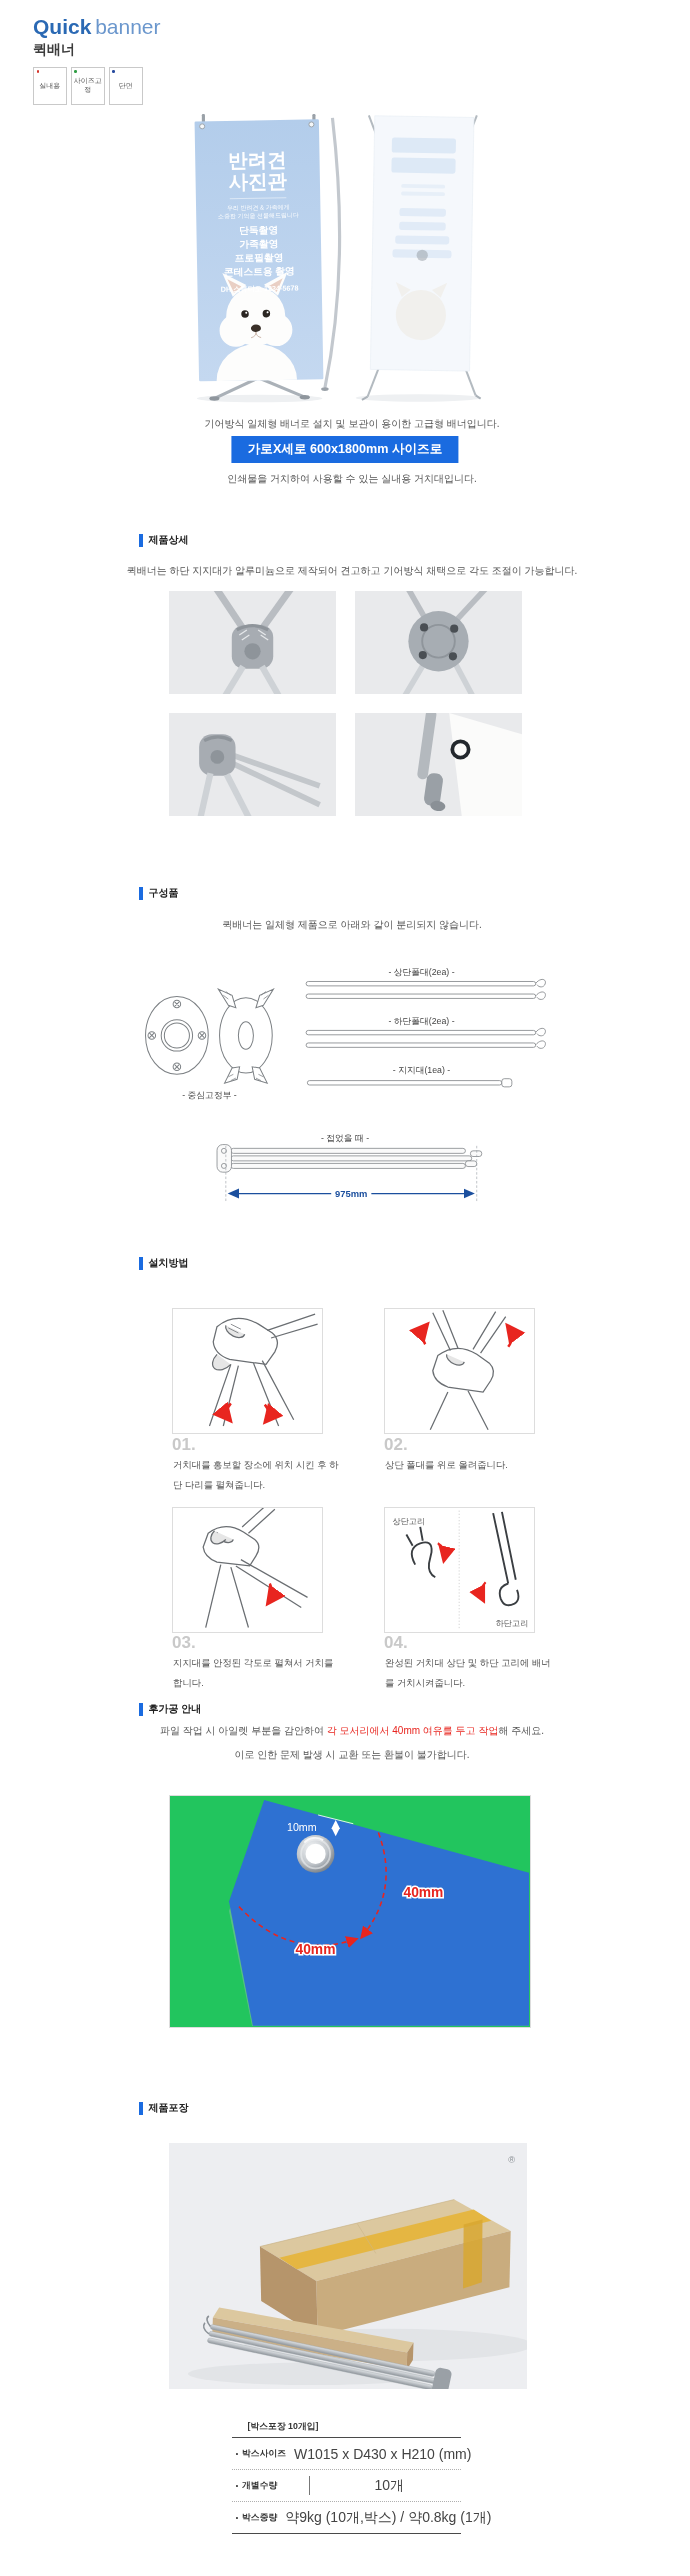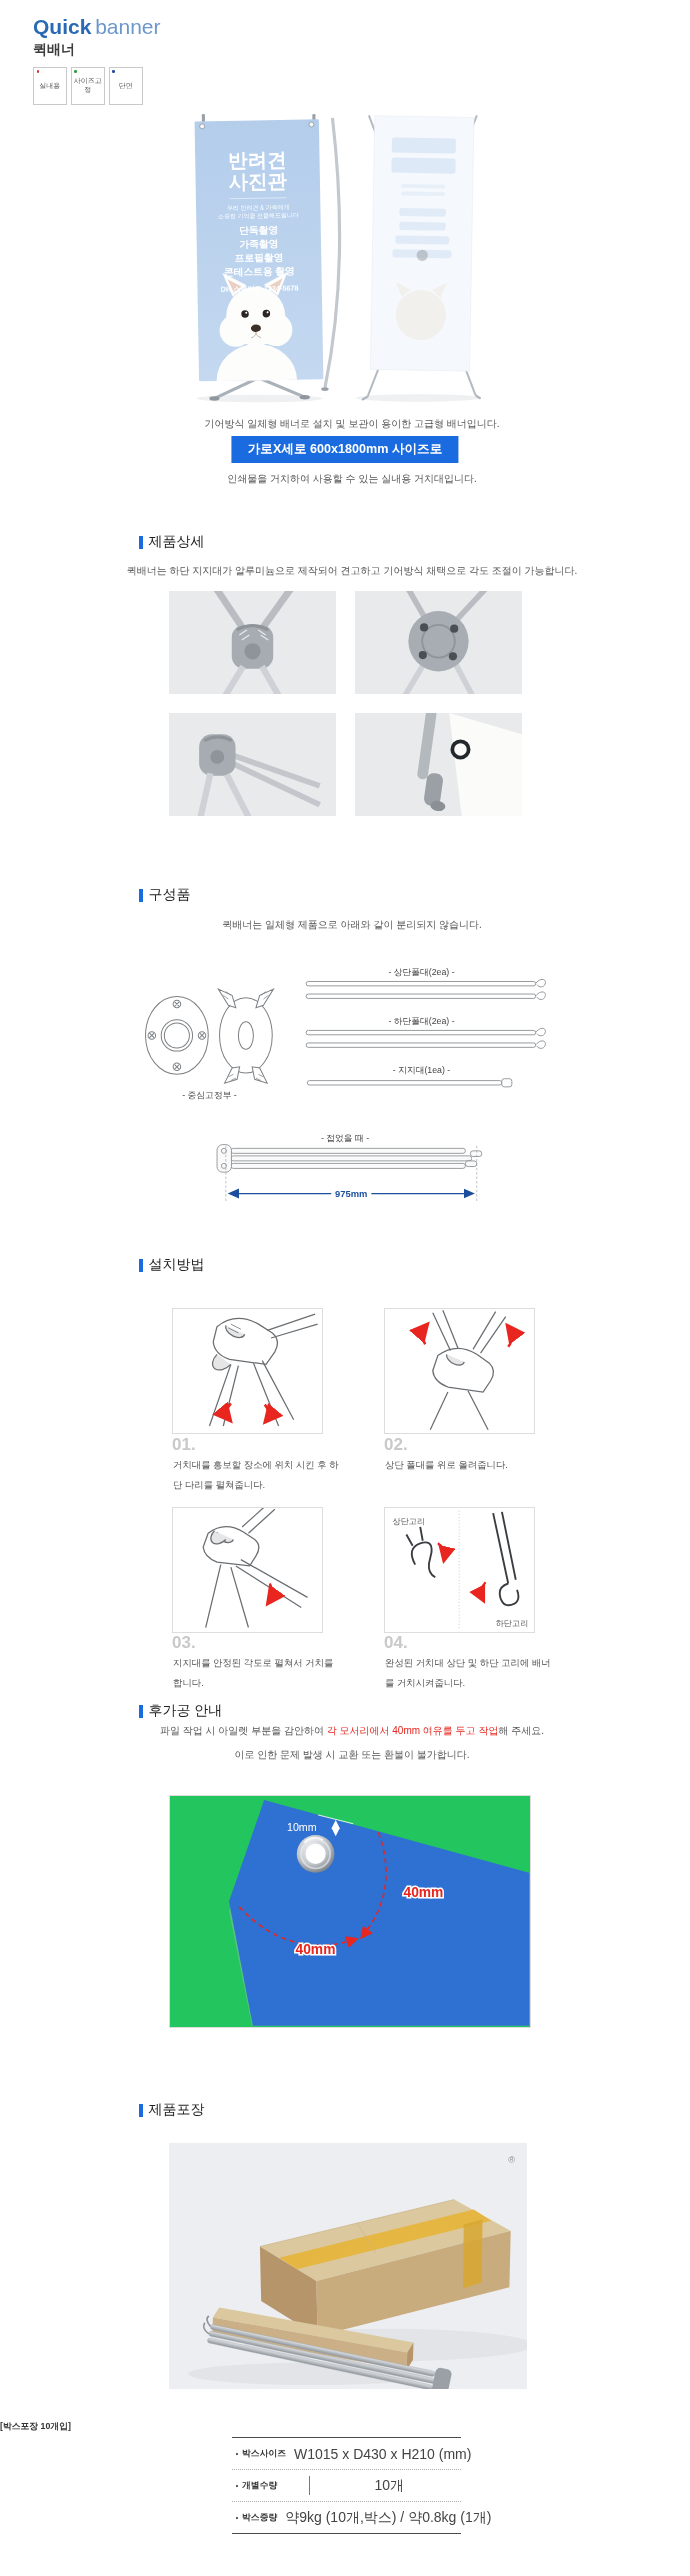--- a/index.html
+++ b/index.html
@@ -22,37 +22,37 @@
   .badge .dot{position:absolute;left:2.5px;top:2.5px;width:2.5px;height:2.5px;border-radius:50%;}
 
   
   .cline{position:absolute;left:0;width:690px;text-align:center;font-size:10px;color:#555;padding-left:7px;}
   .size-badge{position:absolute;left:50%;transform:translateX(-50%);top:436px;background:var(--accent);
               color:#fff;font-size:12.6px;font-weight:bold;padding:5px 16.3px;}
 
   
   .sec-head{position:absolute;display:flex;align-items:center;gap:5.6px;}
   .sec-head .bar{width:3.8px;height:13px;background:var(--accent);}
-  .sec-head .txt{font-size:14px;font-weight:normal;color:#222;}
+  .sec-head .txt{font-size:10px;font-weight:bold;color:#222;}
 
   
   .tile{position:absolute;width:167px;height:103px;background:#e9eaec;overflow:hidden;}
 
   
   .step-img{position:absolute;width:149px;height:124px;border:0.6px solid #ddd;background:#fff;}
   .step-no{position:absolute;font-size:17px;font-weight:bold;color:#c9c9c9;}
   .step-cap{position:absolute;width:169px;font-size:9.4px;color:#555;line-height:2.15;}
 
   
   .fin-box{position:absolute;left:169px;top:1795px;width:360px;height:231px;border:0.6px solid #ddd;
            background:#22c55e;overflow:hidden;}
   .pack-box{position:absolute;left:169px;top:2143px;width:358px;height:246px;background:#edeef1;overflow:hidden;}
 
   
-  .tbl-title{position:absolute;left:0;width:566px;top:2421px;text-align:left;
+  .tbl-title{position:absolute;left:0;width:566px;top:2421px;text-align:center;
              font-size:8.8px;font-weight:bold;color:#333;}
   .pack-table{position:absolute;left:232px;top:2437px;width:229px;
               border-top:1.3px solid #4a4a4a;border-bottom:1.3px solid #4a4a4a;}
   .pt-row{display:flex;align-items:center;height:31px;border-bottom:0.6px dotted #b0b0b0;}
   .pt-row:last-child{border-bottom:none;}
   .pt-label{width:73px;font-weight:bold;color:#333;font-size:8.8px;padding-left:3.8px;white-space:nowrap;}
   .pt-label::before{content:"•";margin-right:3.8px;font-size:7px;color:#333;}
   .pt-div{width:0.6px;height:19px;background:#777;}
   .pt-value{flex:1;text-align:center;font-size:14px;color:#444;white-space:nowrap;margin-left:8px;}
 </style>

